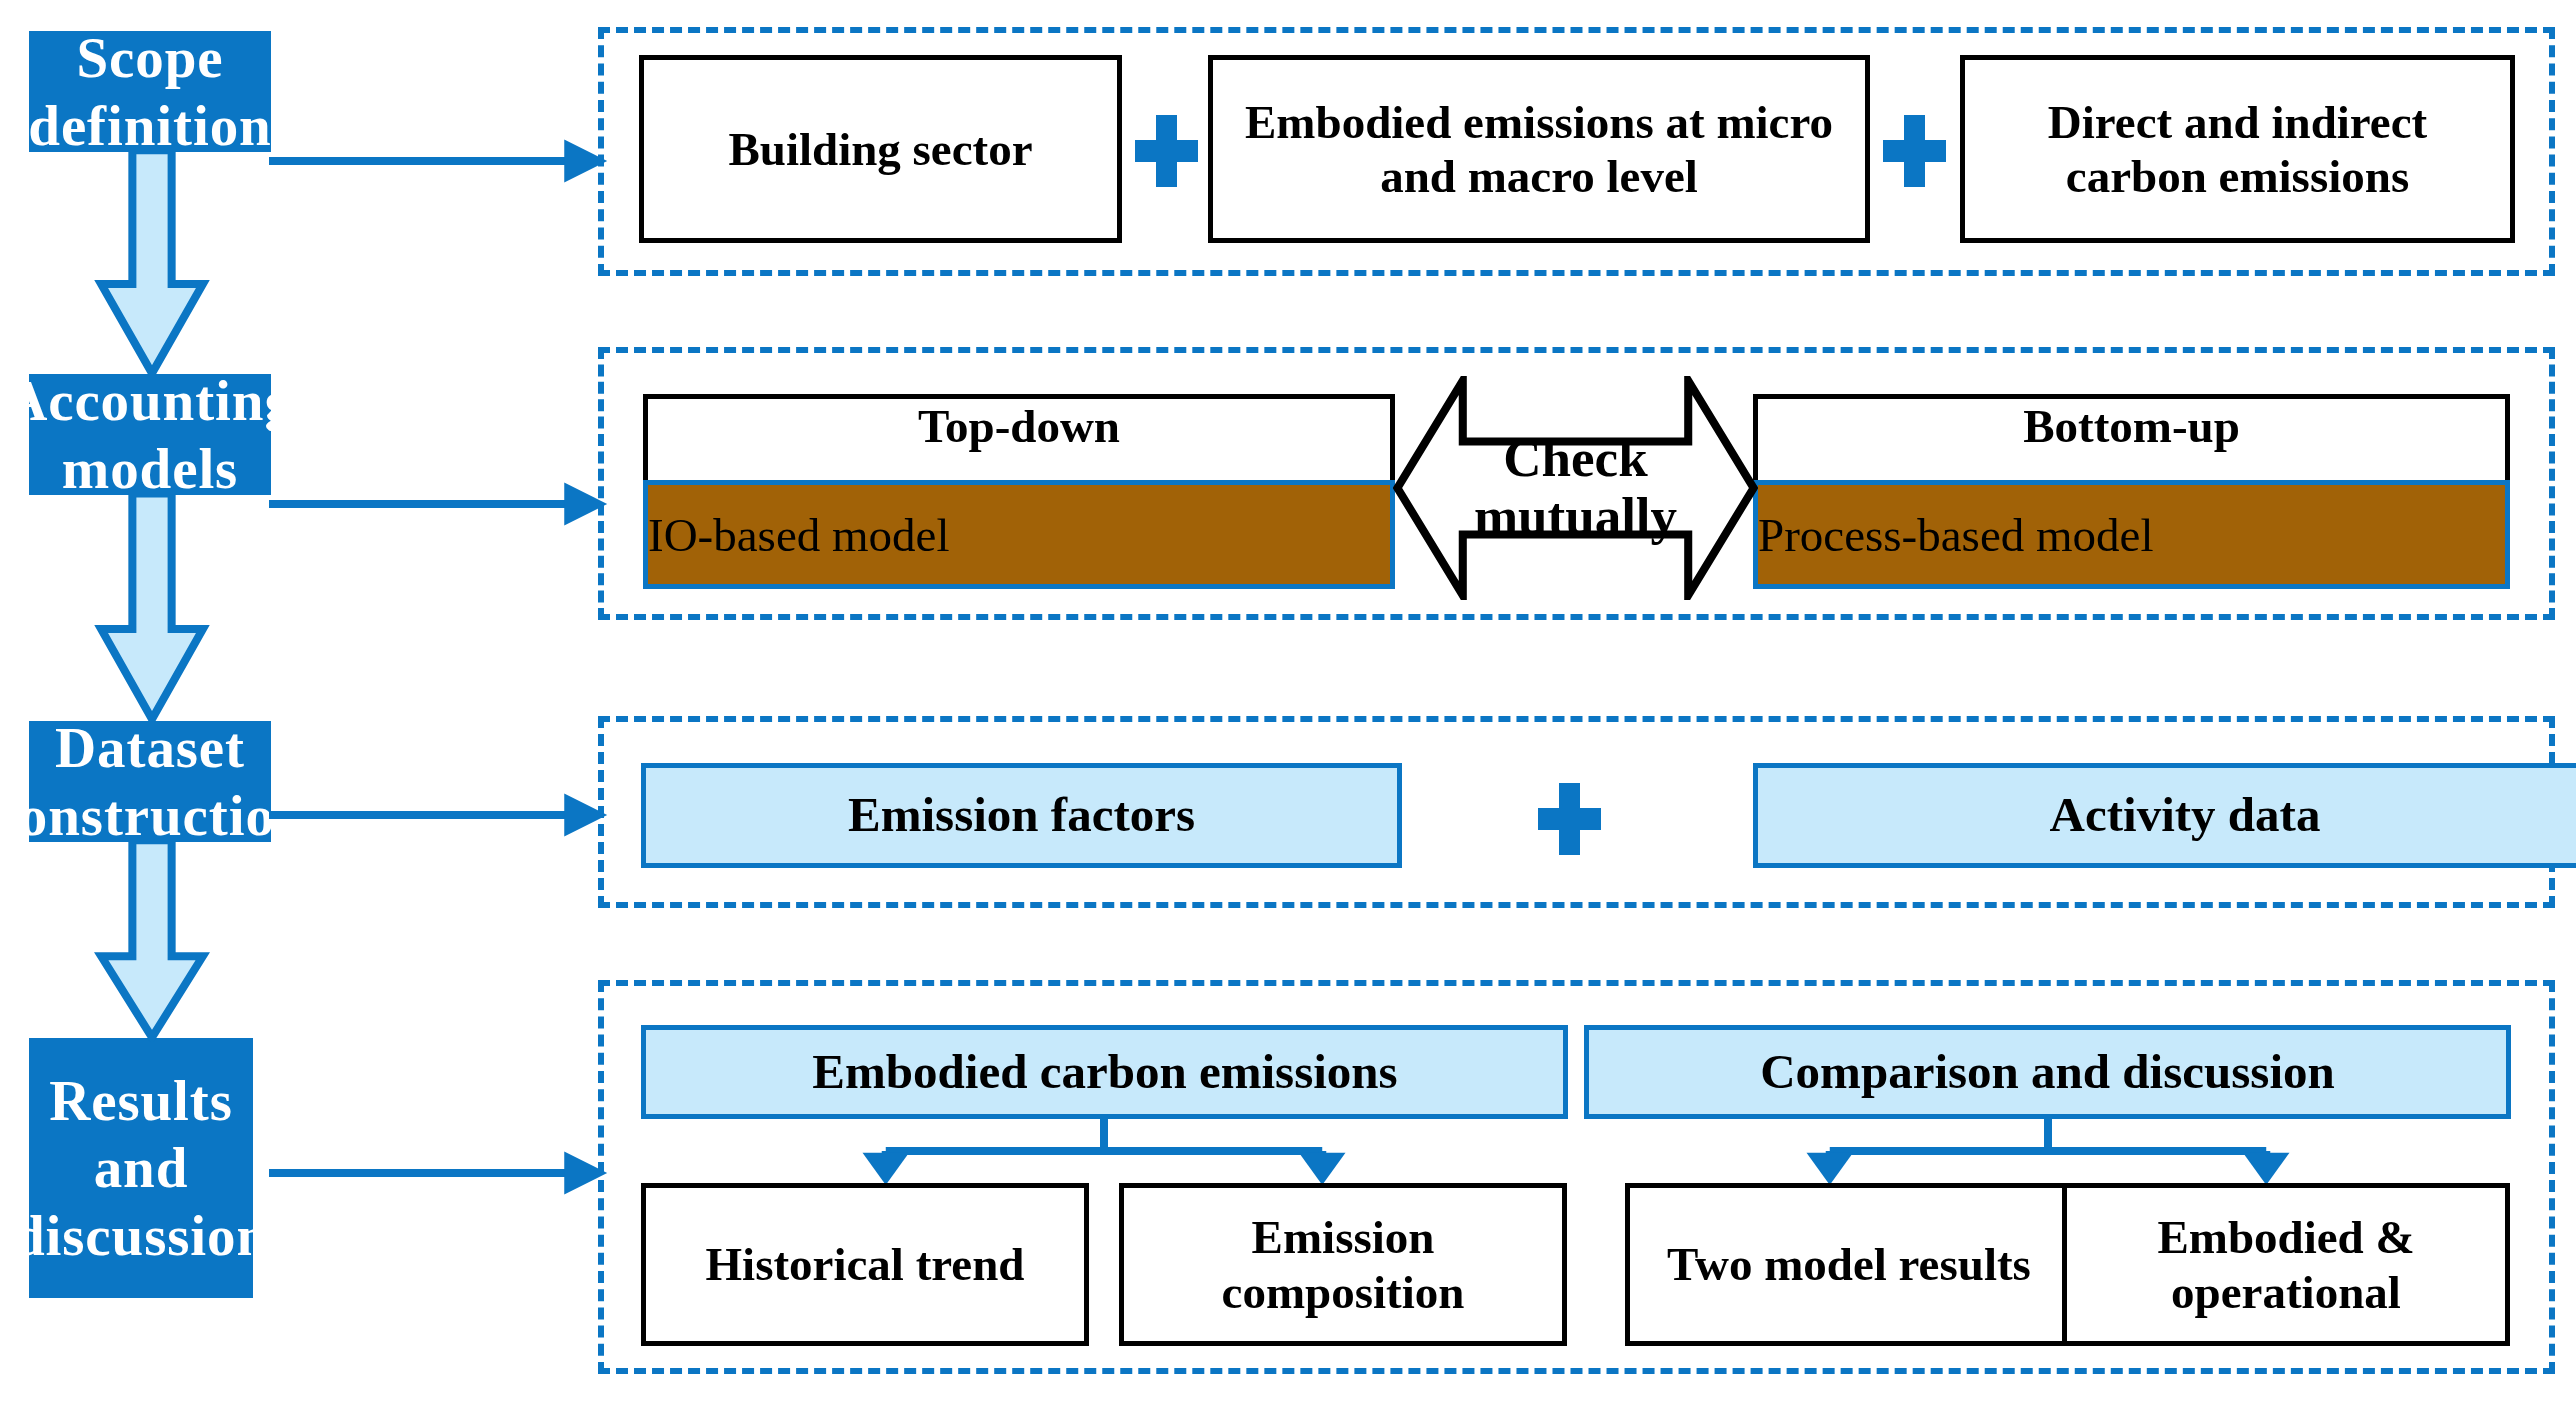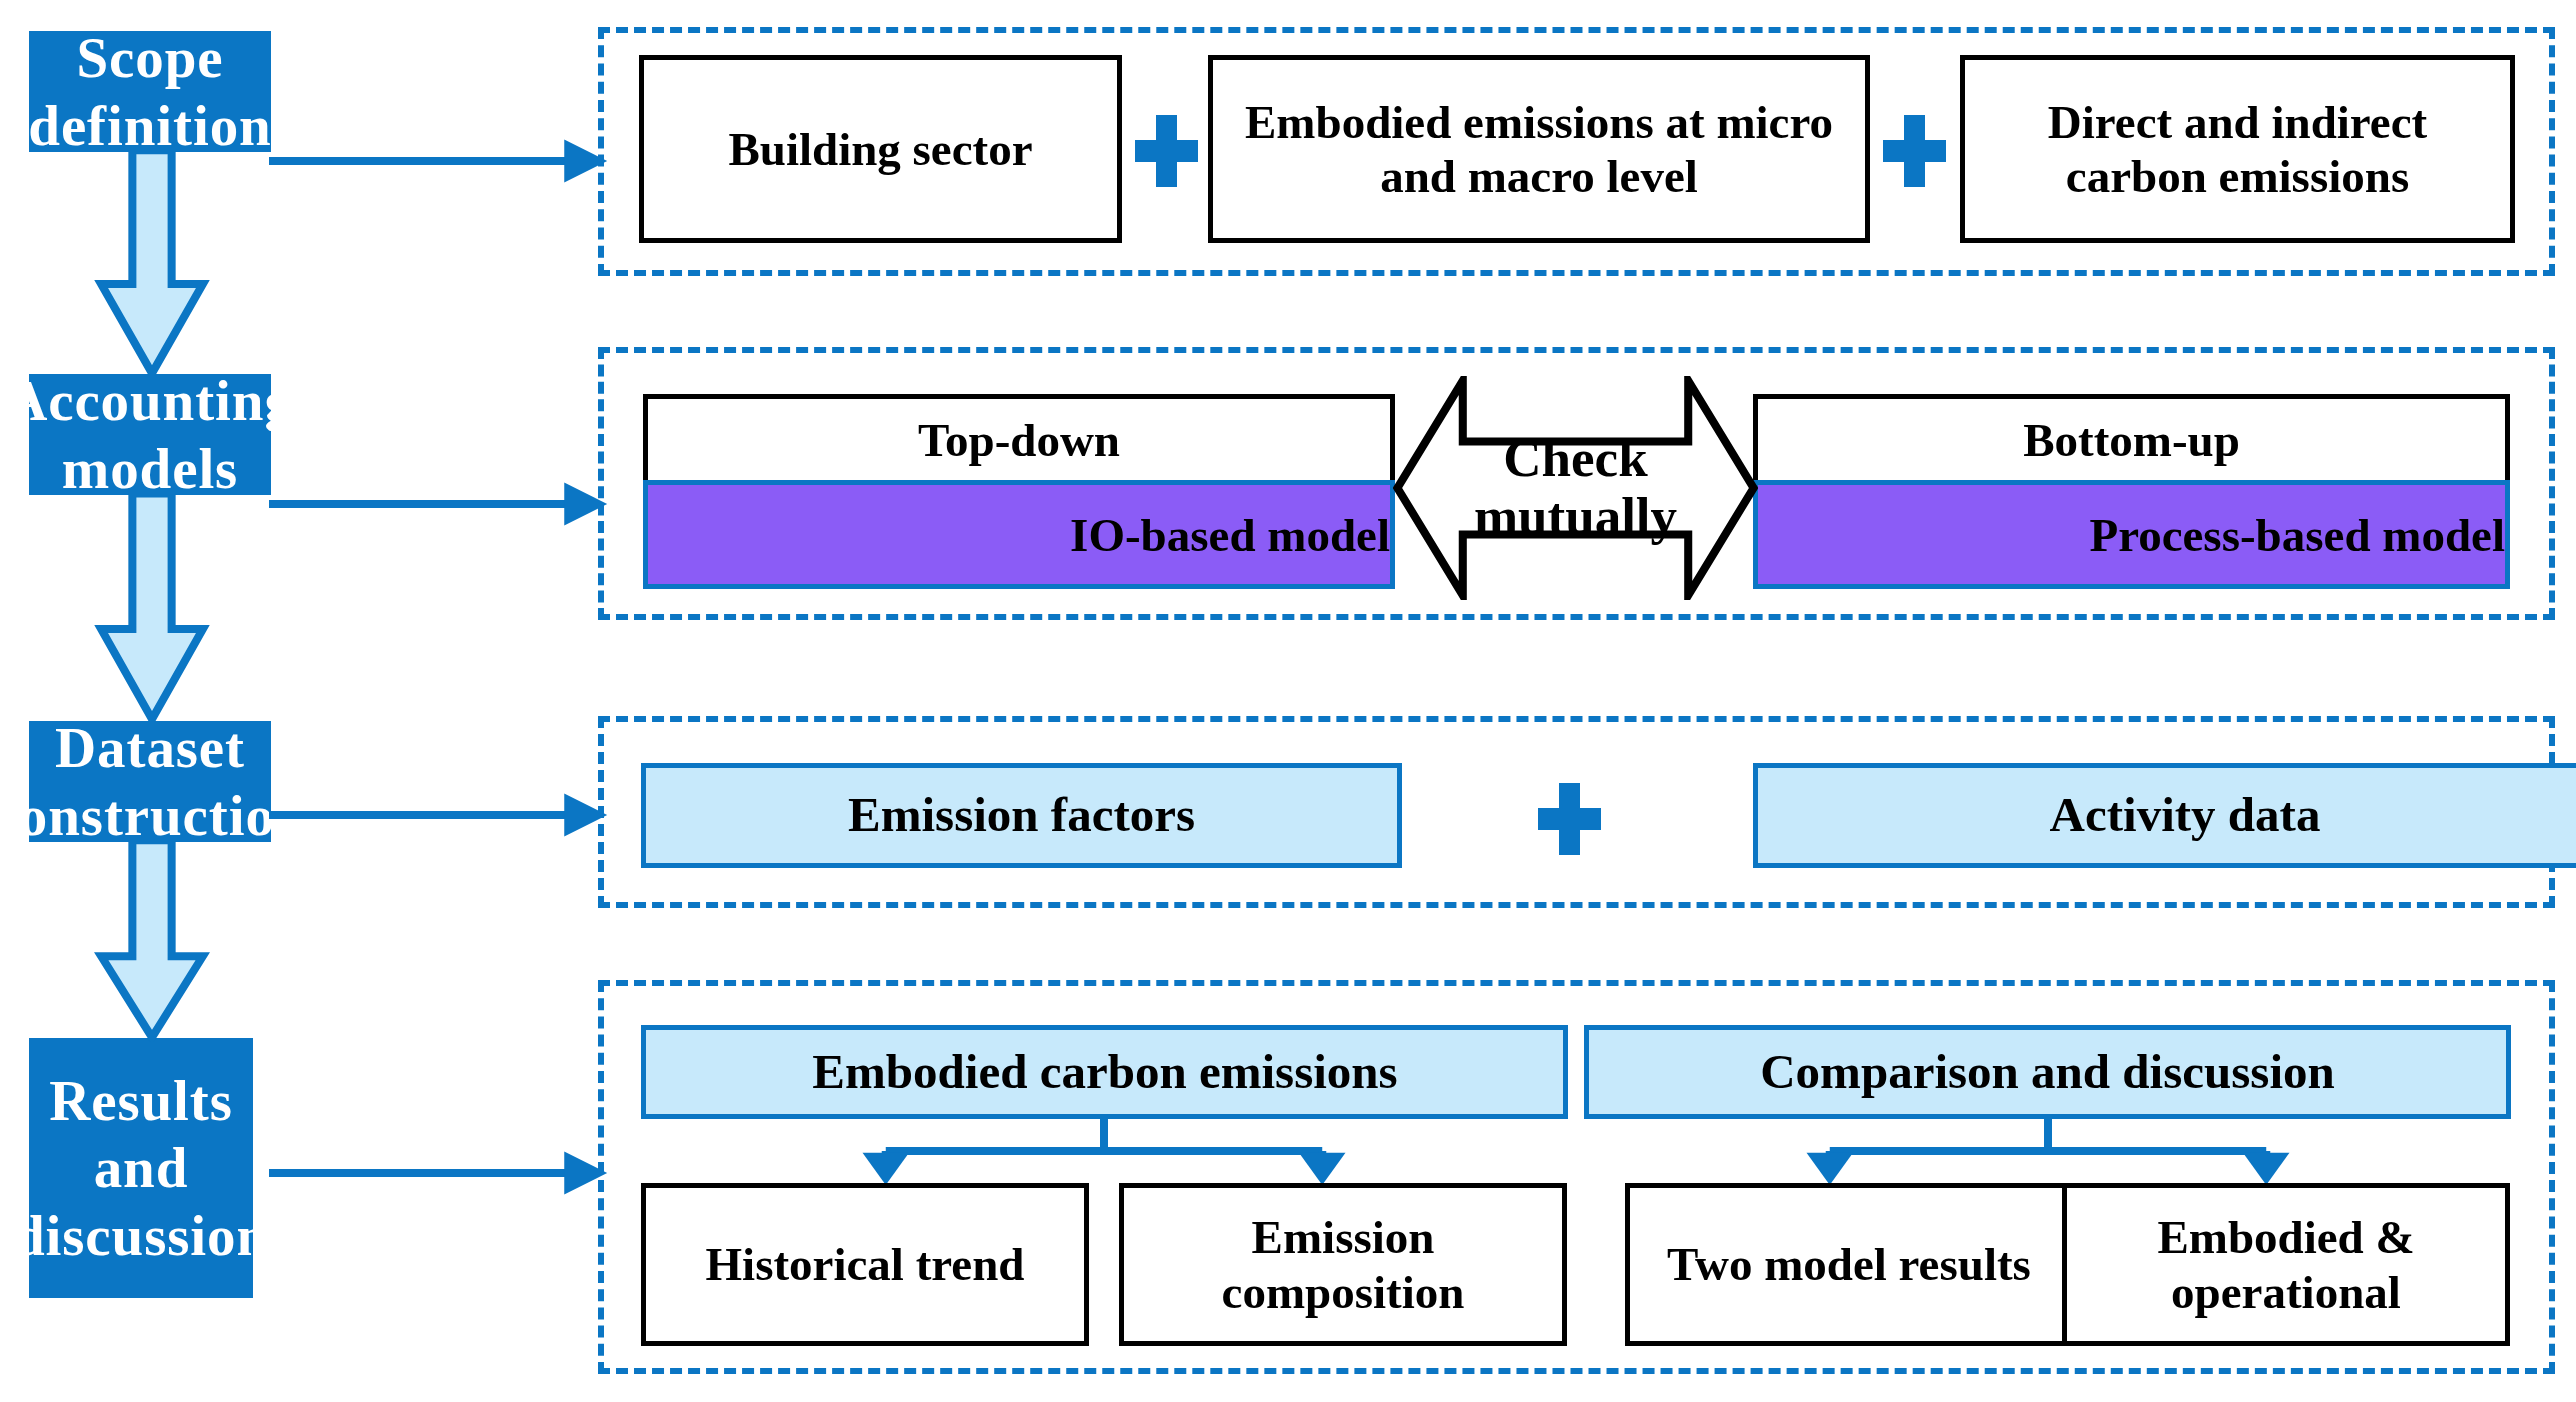--- a/index.html
+++ b/index.html
@@ -80,30 +80,30 @@
     padding: 0 9px;
   }
 
   
   .split-top {
     position: absolute;
     background: #ffffff;
     border: 5.4px solid #000000;
     border-bottom: none;
     box-sizing: border-box;
-    display: flex; align-items: center; justify-content: center;
+    display: flex; align-items: flex-start; justify-content: center;
     font-weight: 700; font-size: 47px; color: #000;
   }
   .split-bottom {
     position: absolute;
-    background: #8b5cf6;
+    background: #a16207;
     border: 5.4px solid #0B76C4;
     box-sizing: border-box;
-    display: flex; align-items: center; justify-content: flex-end;
-    font-weight: 700; font-size: 47px; color: #000;
+    display: flex; align-items: center; justify-content: flex-start;
+    font-weight: 400; font-size: 47px; color: #000;
   }
 
   
   .plus {
     position: absolute;
     color: #0B76C4;
   }
   .plus .bar-h, .plus .bar-v { position: absolute; background: #0B76C4; }
 
   

